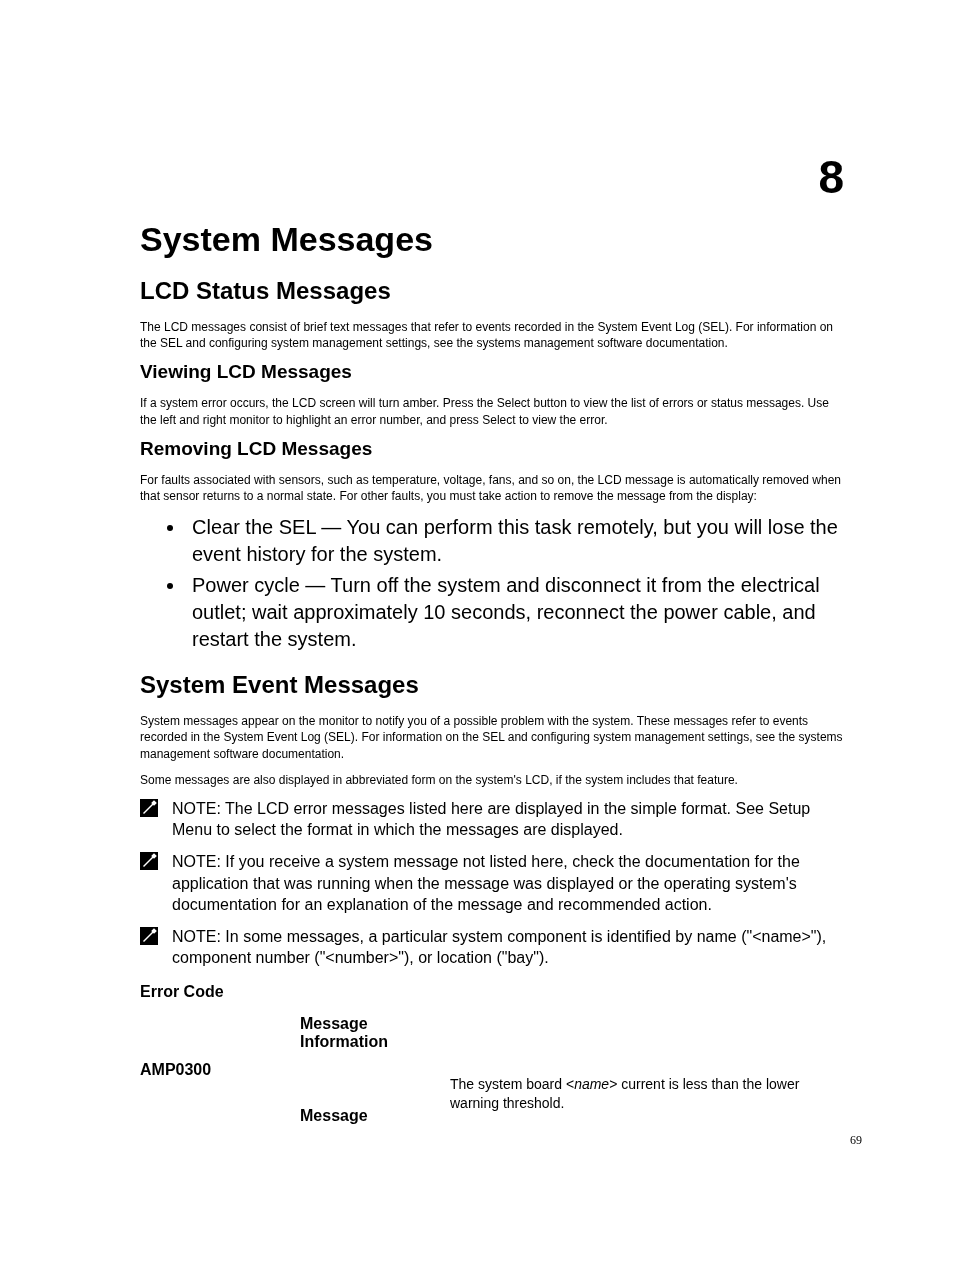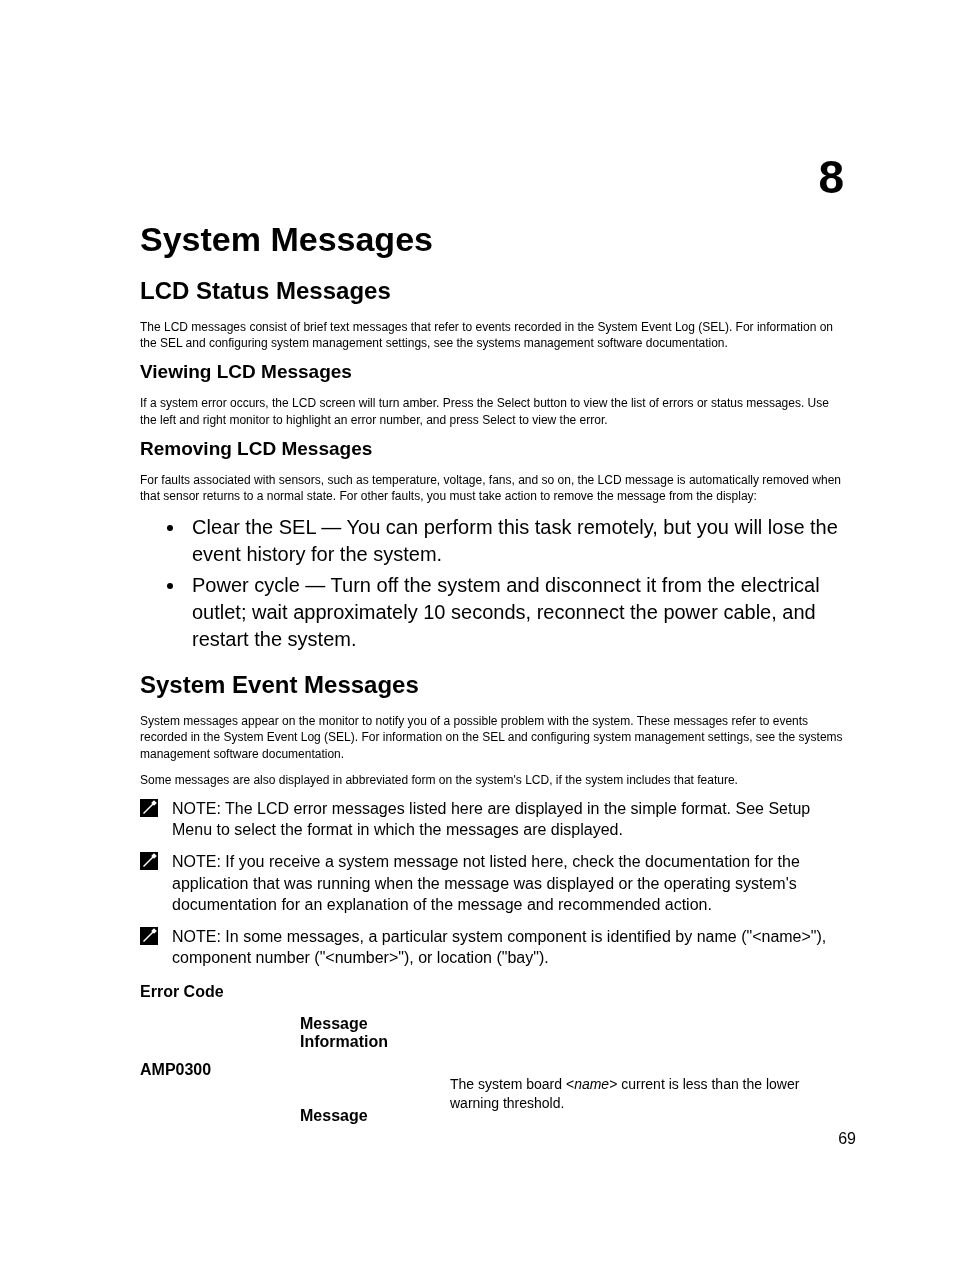--- a/index.html
+++ b/index.html
@@ -112,24 +112,24 @@
   .et-col3 {
     flex: 1;
     font-family: "Arial Narrow", Arial, sans-serif;
     font-stretch: condensed;
     font-size: 14px;
     line-height: 1.35;
   }
   .page-number {
     position: absolute;
     bottom: 120px;
-    right: 98px;
-    font-family: Liberation Sans, sans-serif;
-    font-stretch: condensed;
-    font-size: 16px;
+    right: 92px;
+    font-family: Liberation Serif, serif;
+    font-stretch: condensed;
+    font-size: 12px;
   }
   .italic { font-style: italic; }
 </style>
 </head>
 <body>
 
 <div class="page">
 
   <div class="chapter-number">8</div>
 

